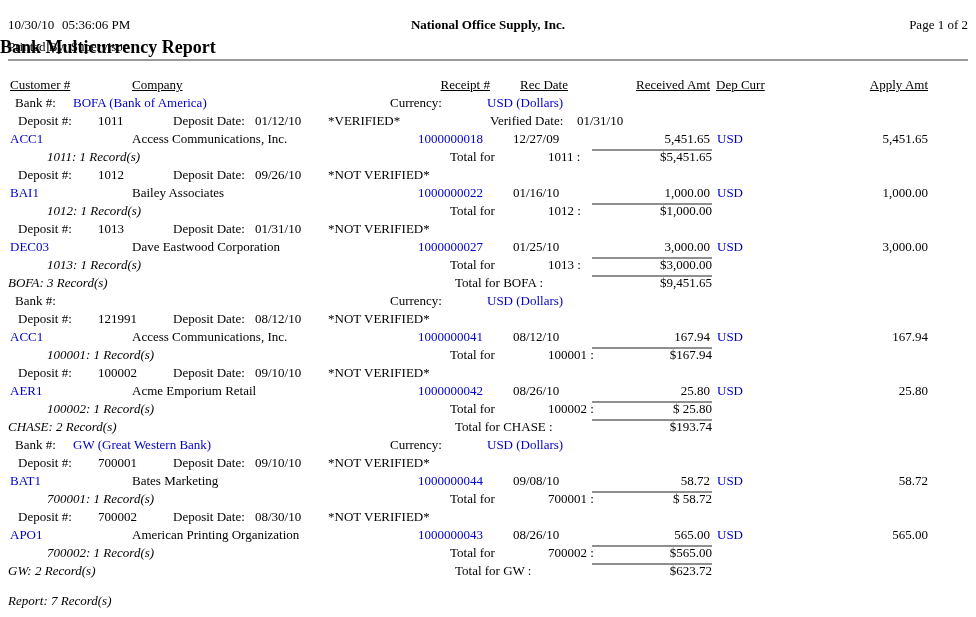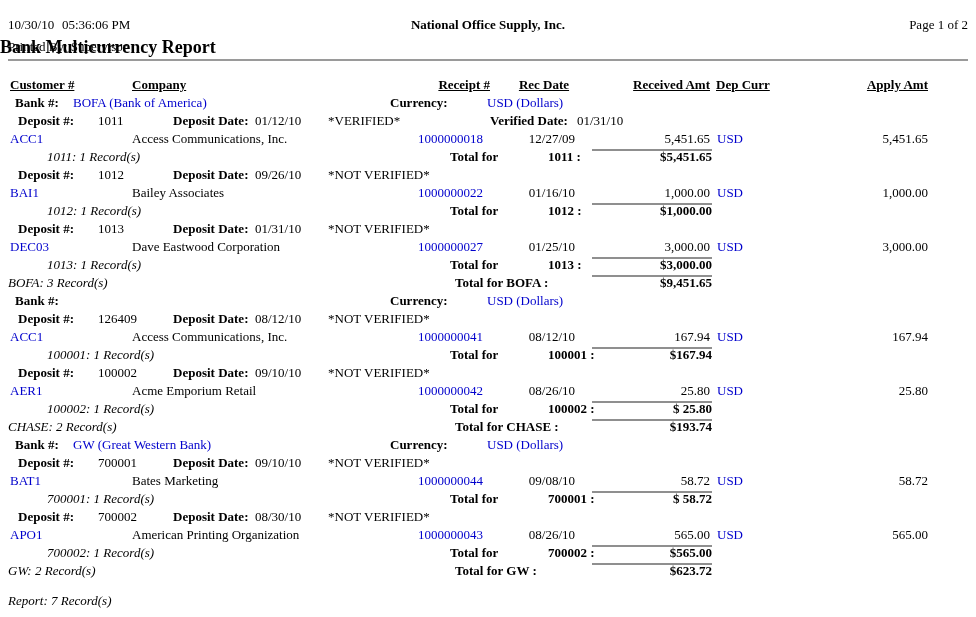--- a/index.html
+++ b/index.html
@@ -1,20 +1,20 @@
 <!DOCTYPE html>
 <html style="--blue: #0000cc; --rule: #8f8f8f; --rule2: #9a9a9a;"><head>
 <meta charset="utf-8">
 <style>
   html,body{margin:0;padding:0;background:#fff;}
   .report{position:relative;width:976px;height:617px;background:#ffffff;
           font-family:"Liberation Serif", serif;font-size:13px;color:#000;overflow:hidden;}
   .row{position:absolute;left:0;width:976px;height:18px;line-height:18px;}
   .row span{position:absolute;top:0;white-space:nowrap;}
-  .b{font-weight:700}
+  .b{font-weight:400}
   .i{font-style:italic}
   .u{text-decoration:underline}
   .blue{color:var(--blue,#0000cc)}
   
   .h-date{left:8px}
   .h-time{left:62px}
   .h-company{left:0;width:976px;text-align:center;font-weight:700}
   .h-page{right:8px}
   .h-printed{left:8px}
   .h-title{left:0;width:976px;text-align:left;font-weight:700;font-size:18px}
@@ -37,21 +37,21 @@
   .v-depnum{left:98px}
   .l-depdate{left:173px}
   .v-depdate{left:255px}
   .v-verified{left:328px}
   .l-verdate{left:490px}
   .v-verdate{left:577px}
   
   .c-cust{left:10px}
   .c-comp{left:132px}
   .c-receipt{right:493px}
-  .c-recdate{left:513px;width:62px;text-align:right}
+  .c-recdate{left:513px;width:62px;text-align:left}
   .c-recamt{right:266px}
   .c-depcurr{left:717px}
   .c-applyamt{right:48px}
   
   .v-recdep{left:47px}
   .v-recbank{left:8px}
   .l-total{left:450px}
   .v-totalnum{left:548px}
   .l-banktotal{left:455px}
   .v-totalamt{right:264px}
@@ -173,21 +173,21 @@
   </div>
 
   <div class="row" style="top:292px">
     <span class="b l-bank">Bank #:</span>
     <span class="b l-curr">Currency:</span>
     <span class="blue v-curr">USD (Dollars)</span>
   </div>
 
   <div class="row" style="top:310px">
     <span class="b l-dep">Deposit #:</span>
-    <span class="v-depnum">126409</span>
+    <span class="v-depnum">121991</span>
     <span class="b l-depdate">Deposit Date:</span>
     <span class="v-depdate">08/12/10</span>
     <span class="v-verified">*NOT VERIFIED*</span>
   </div>
   <div class="row" style="top:328px">
     <span class="blue c-cust">ACC1</span>
     <span class="c-comp">Access Communications, Inc.</span>
     <span class="blue c-receipt">1000000041</span>
     <span class="c-recdate">08/12/10</span>
     <span class="c-recamt">167.94</span>

